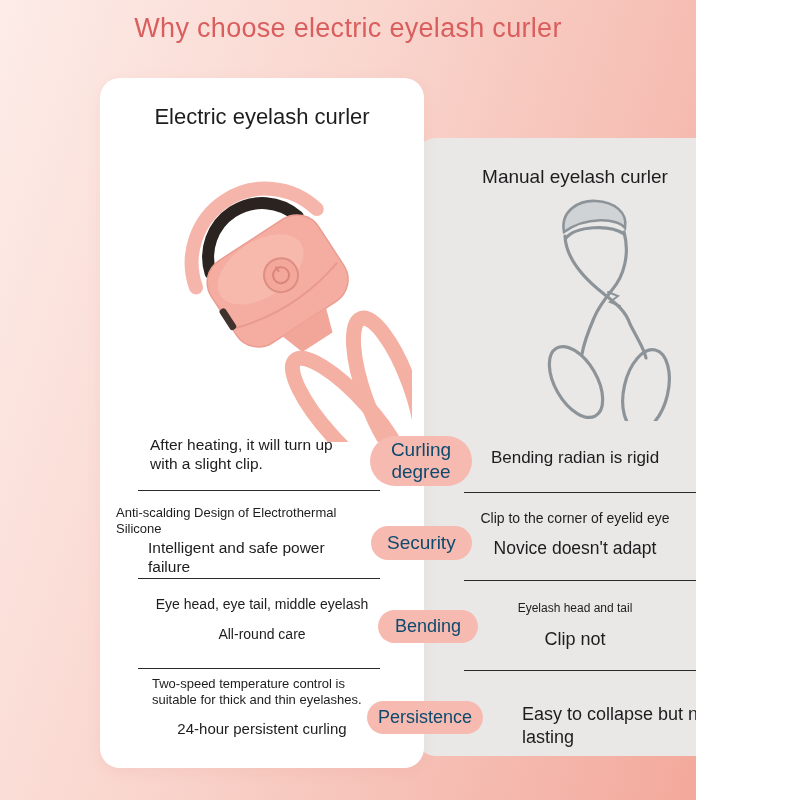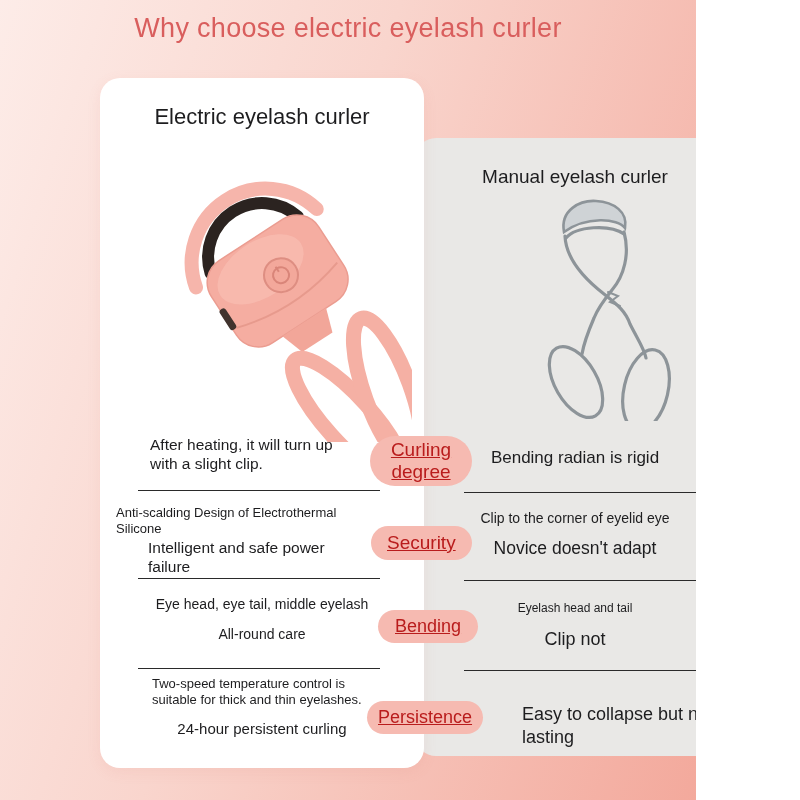--- a/index.html
+++ b/index.html
@@ -20,21 +20,21 @@
   .card-manual .card-title{top:28px;font-size:19px;}
   .txt{position:absolute;line-height:1.25;}
   .txt.center{text-align:center;left:0;width:100%;}
   .main-l{font-size:15.5px;}
   .small-l{font-size:13px;}
   .main-r{font-size:17px;}
   .small-r{font-size:14px;}
   .divider{position:absolute;height:1px;background:#2a2a2a;}
   .pill{
     position:absolute;z-index:5;background:#f6bab1;border-radius:30px;
-    color:#b91c1c;font-size:19px;text-align:center;text-decoration:underline;
+    color:#0c4a6e;font-size:19px;text-align:center;
   }
   .pill-curling{left:370px;top:436px;width:86px;padding:3px 8px;line-height:1.15;}
   .pill-security{left:371px;top:485px;padding:6px 16px;margin-top:41px;}
   .pill-effect{left:378px;top:610px;padding:6px 17px;font-size:18px;}
   .pill-persistence{left:367px;top:701px;padding:6px 11px;font-size:18px;}
   .product-svg{position:absolute;}
   .svg-electric{left:12px;top:64px;}
   .svg-manual{left:88px;top:58px;}
 </style>
 </head>

